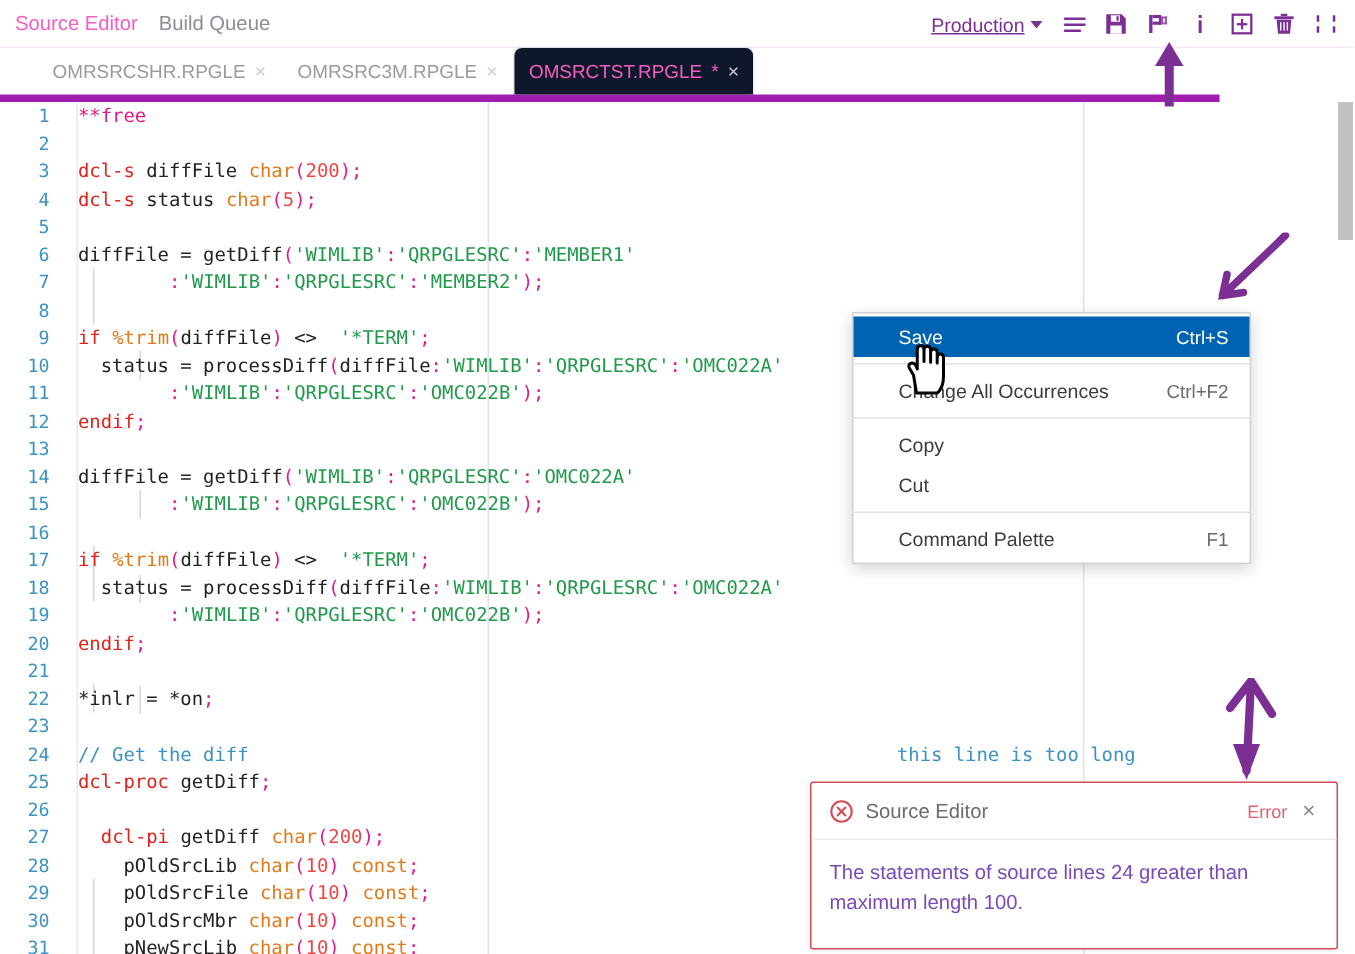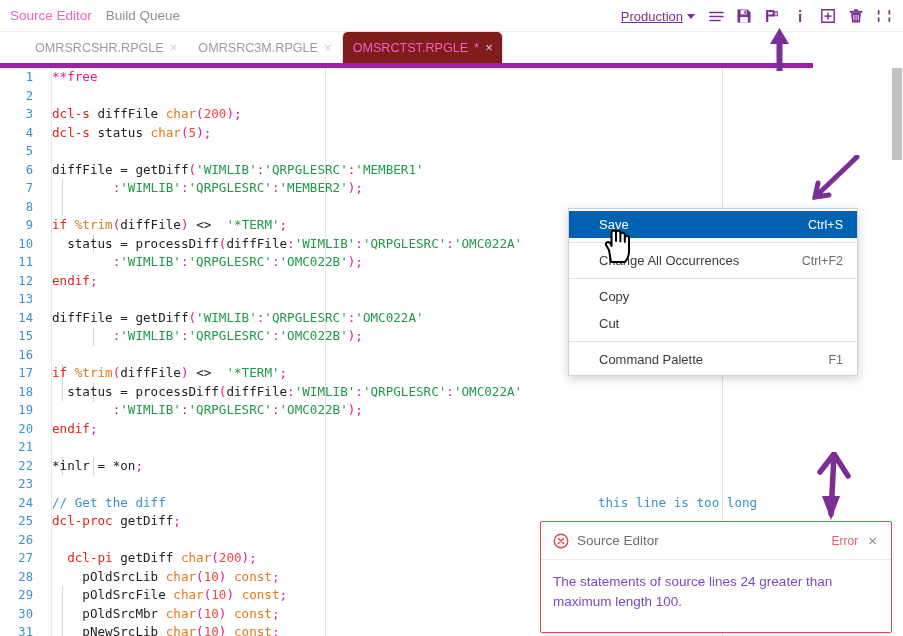--- a/index.html
+++ b/index.html
@@ -73,21 +73,21 @@
     font-size: 12.6px;
     color: #9b9aa3;
     cursor: pointer;
     border: 1px solid transparent;
     border-bottom: none;
     border-radius: 6px 6px 0 0;
     white-space: nowrap;
   }
   .etab.active {
     color: #f25fc0;
-    background: #7f1d1d;
+    background: #0f172a;
     border-color: #e6dfea;
     position: relative;
     z-index: 3;
   }
   .etab .dirty { color: #f25fc0; font-size: 13px; margin-left: 1px; }
   .tab-close {
     color: #cfcbd6; font-size: 13px; line-height: 1;
     padding: 0 1px; cursor: pointer;
   }
   .etab.active .tab-close { color: #cfcbd6; }
@@ -165,21 +165,21 @@
     width: 10px;
     background: #c2c2c2;
     border-radius: 0;
     cursor: pointer;
   }
 
   
   .ctxmenu {
     position: absolute;
     left: 568px; top: 208px;
-    width: 290px;
+    width: 266px;
     background: #ffffff;
     border: 1px solid #d2d2d2;
     box-shadow: 0 3px 10px rgba(0,0,0,0.18);
     font-size: 13px;
     z-index: 30;
     padding: 2px 0 2px 0;
   }
   .ctxitem {
     height: 27px;
     display: flex; align-items: center;

